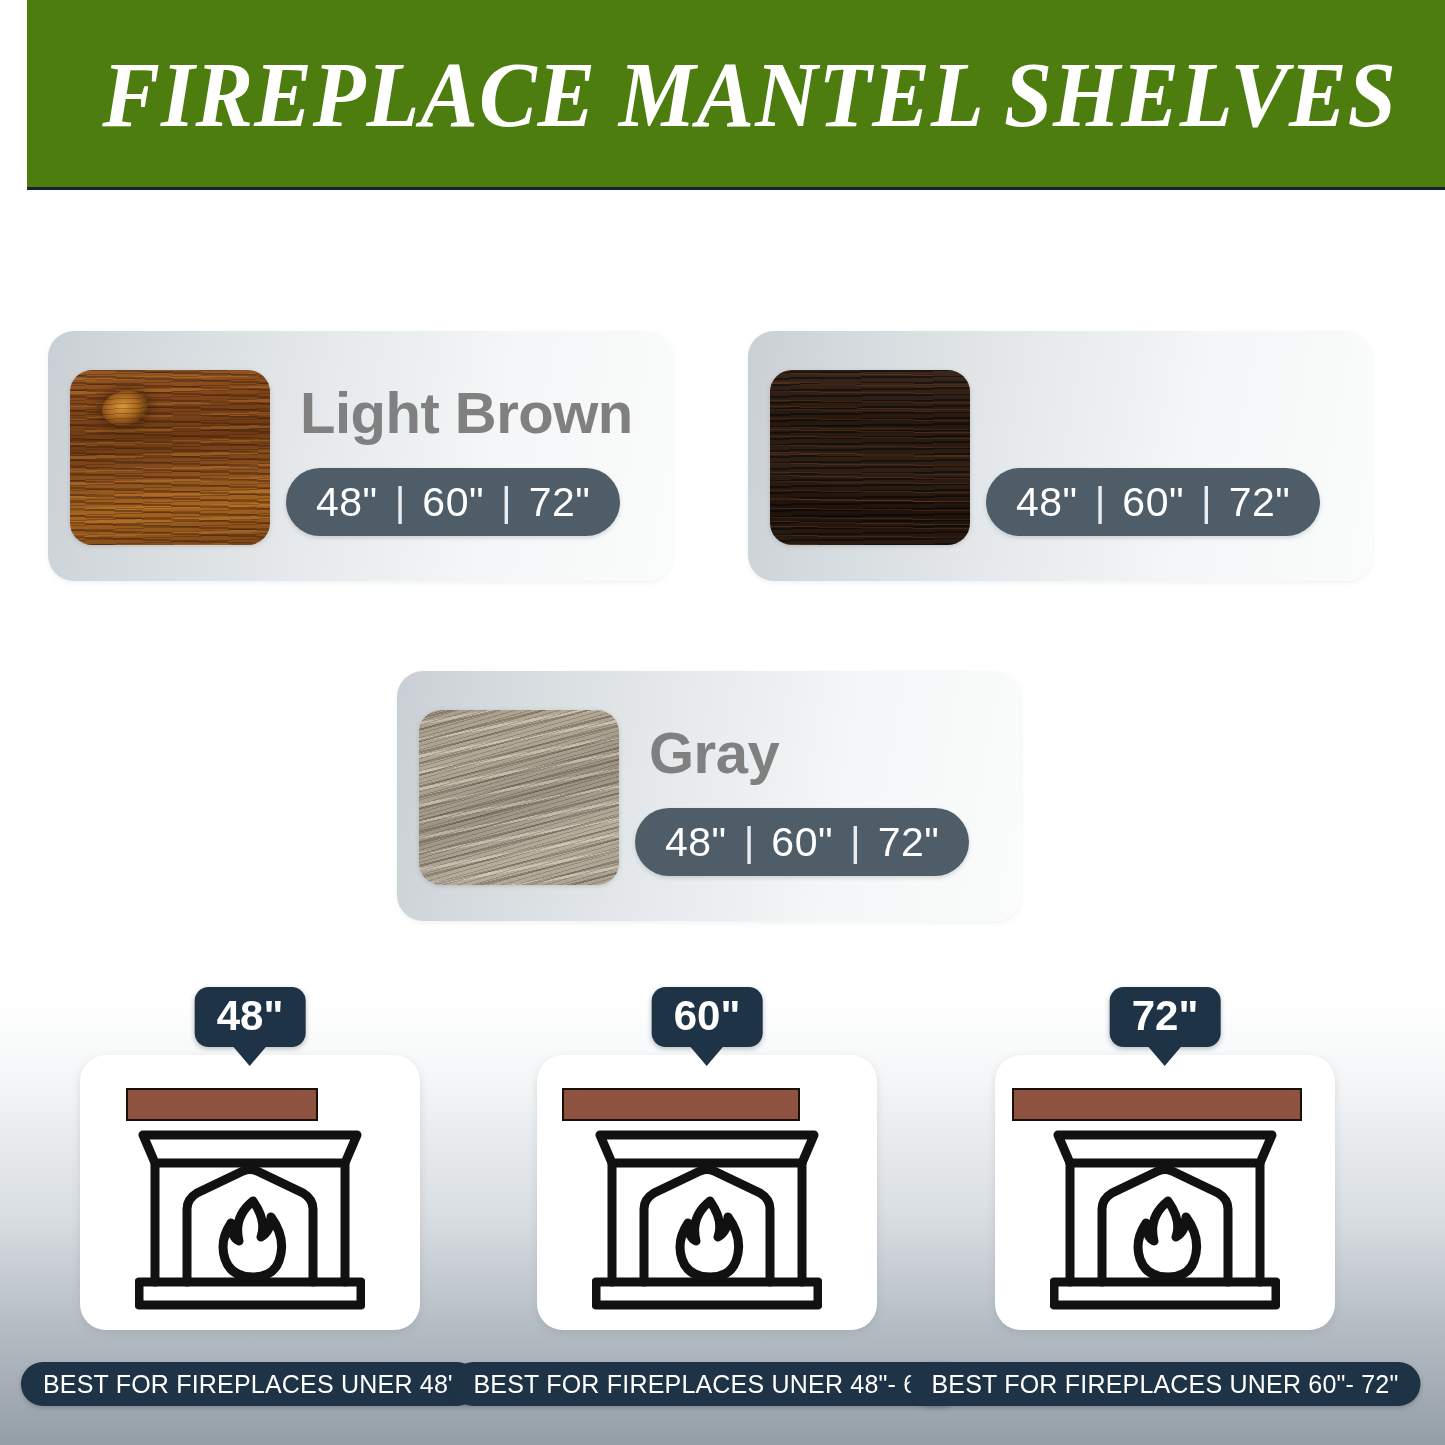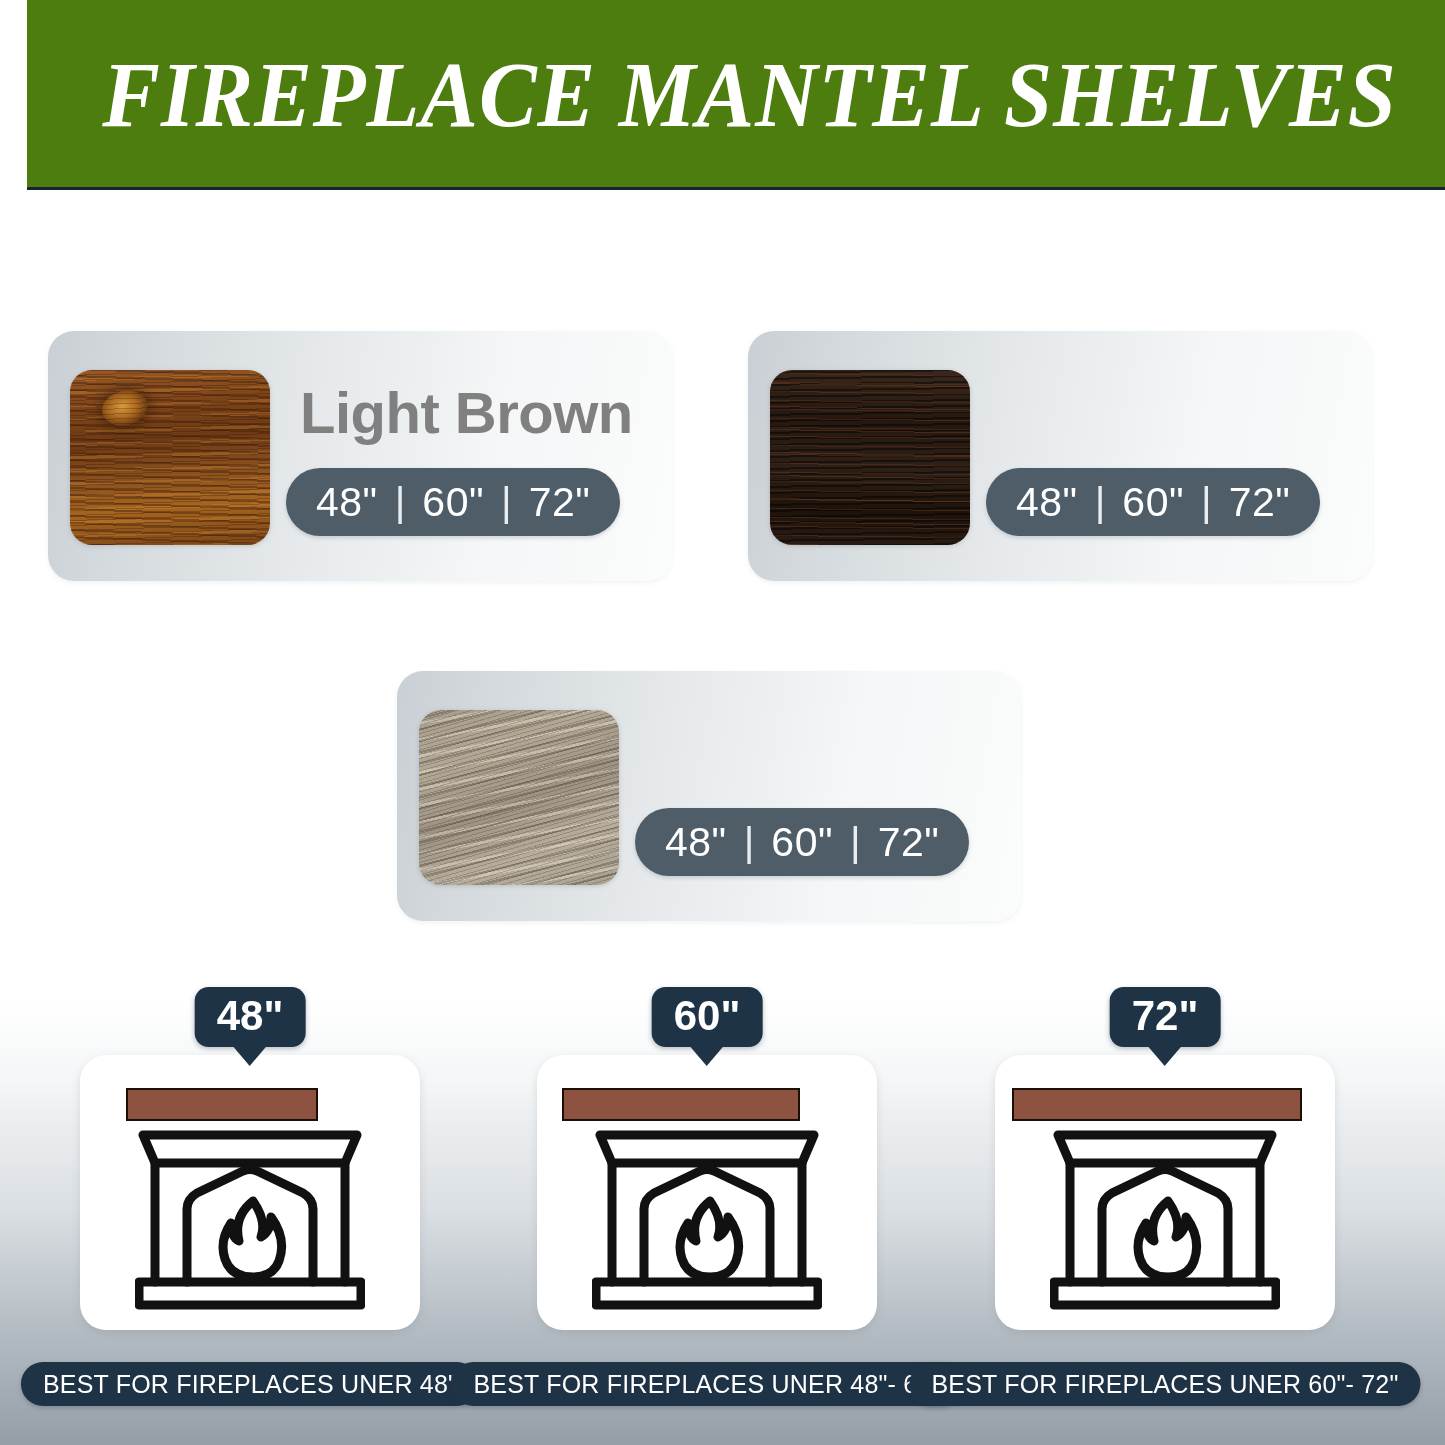--- a/index.html
+++ b/index.html
@@ -181,20 +181,21 @@
       <span class="sz">60"</span>
       <span class="sep">|</span>
       <span class="sz">72"</span>
     </div>
   </div>
 
   <div class="swatch-card c3">
     <div class="swatch-tile">
       <div class="tile-wood wood-gray"></div>
     </div>
+    <div class="swatch-name">Gray</div>
     <div class="size-pill">
       <span class="sz">48"</span>
       <span class="sep">|</span>
       <span class="sz">60"</span>
       <span class="sep">|</span>
       <span class="sz">72"</span>
     </div>
   </div>
 
   <div class="fp-group g1">

